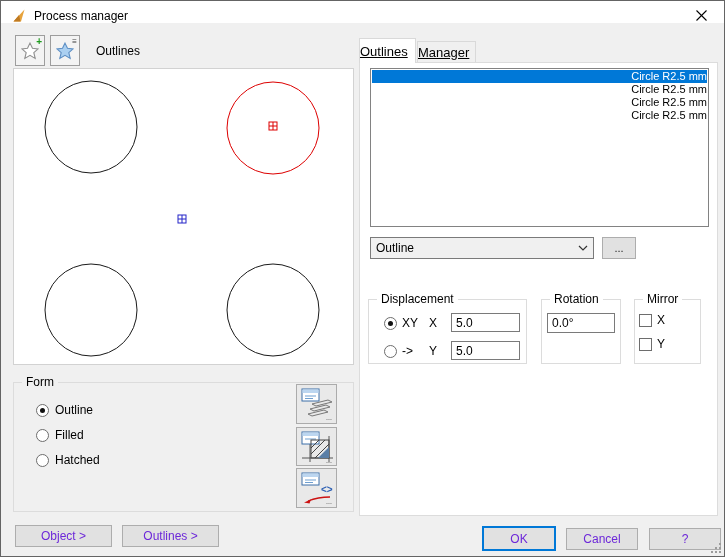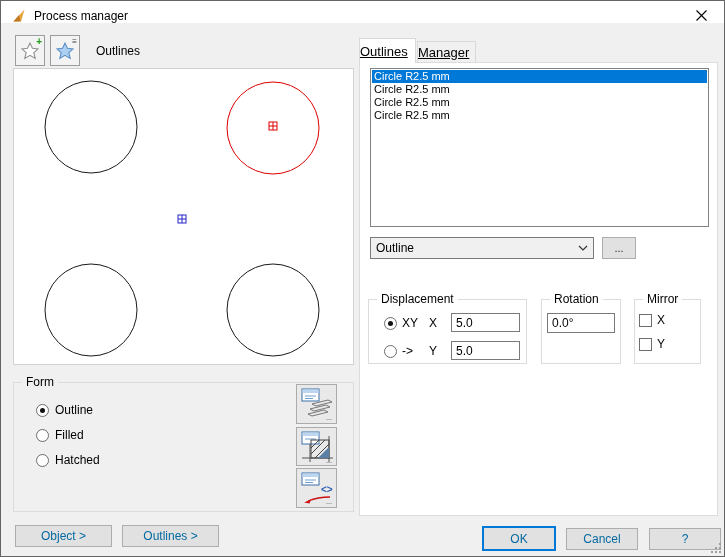--- a/index.html
+++ b/index.html
@@ -28,30 +28,30 @@
   
   .radio { display:inline-block; width:13px; height:13px; border:1px solid #6d6d6d; border-radius:50%; background:#fff; position:relative; flex:none; }
   .radio.checked::after { content:""; position:absolute; left:3px; top:3px; width:5px; height:5px; border-radius:50%; background:#111; }
   .checkbox { display:inline-block; width:13px; height:13px; border:1px solid #6d6d6d; background:#fff; flex:none; }
   .radio-row { display:flex; align-items:center; gap:6px; font-size:12px; }
   
   .form-rows { position:absolute; left:22px; top:20px; display:flex; flex-direction:column; gap:11px; }
   
   .icon-btn { position:absolute; left:295px; width:41px; background:#e9e9e9; border:1px solid #ababab; display:flex; align-items:center; justify-content:center; }
   
-  .btn { position:absolute; background:#e1e1e1; border:1px solid #adadad; font-size:12px; text-align:center; font-family:"Liberation Sans",sans-serif; color:#0369a1; padding:0; }
+  .btn { position:absolute; background:#e1e1e1; border:1px solid #adadad; font-size:12px; text-align:center; font-family:"Liberation Sans",sans-serif; color:#6d28d9; padding:0; }
   .btn-default { border:2px solid #0078d7; }
   
   .tab { position:absolute; font-size:13px; text-align:left; border:1px solid #d9d9d9; border-bottom:none;text-decoration:underline; }
   .tab-active { background:#ffffff; z-index:3; }
   .tab-inactive { background:#f0f0f0; z-index:1; }
   .tab-page { position:absolute; left:358px; top:61px; width:359px; height:454px; background:#ffffff; border:1px solid #dcdcdc; z-index:2; }
   
   .listbox { position:absolute; left:369px; top:67px; width:339px; height:159px; background:#fff; border:1px solid #828282; padding:1px; overflow:hidden; z-index:4; }
-  .lb-item { height:13px; line-height:13px; font-size:11px; padding-left:2px; white-space:nowrap; }
+  .lb-item { height:13px; line-height:13px; font-size:11px; padding-left:2px; white-space:nowrap;text-align:right; }
   .lb-item.selected { background:#0078d7; color:#fff; }
   
   .combo { position:absolute; left:369px; top:236px; width:224px; height:22px; background:#f0f0f0; border:1px solid #7a7a7a; z-index:4; display:flex; align-items:center; }
   .combo .combo-text { font-size:12px; padding-left:5px; flex:1; }
   .combo .combo-arrow { width:20px; display:flex; align-items:center; justify-content:center; }
   .more-btn { left:601px; top:236px; width:34px; height:22px; z-index:4; font-size:11px; line-height:18px; color:#222; }
   
   .field { position:absolute; border:1px solid #7a7a7a; background:#fff; font-size:12px; font-family:"Liberation Sans",sans-serif; padding:0 0 0 4px; z-index:4; }
   
   .grip { position:absolute; right:2px; bottom:2px; }

